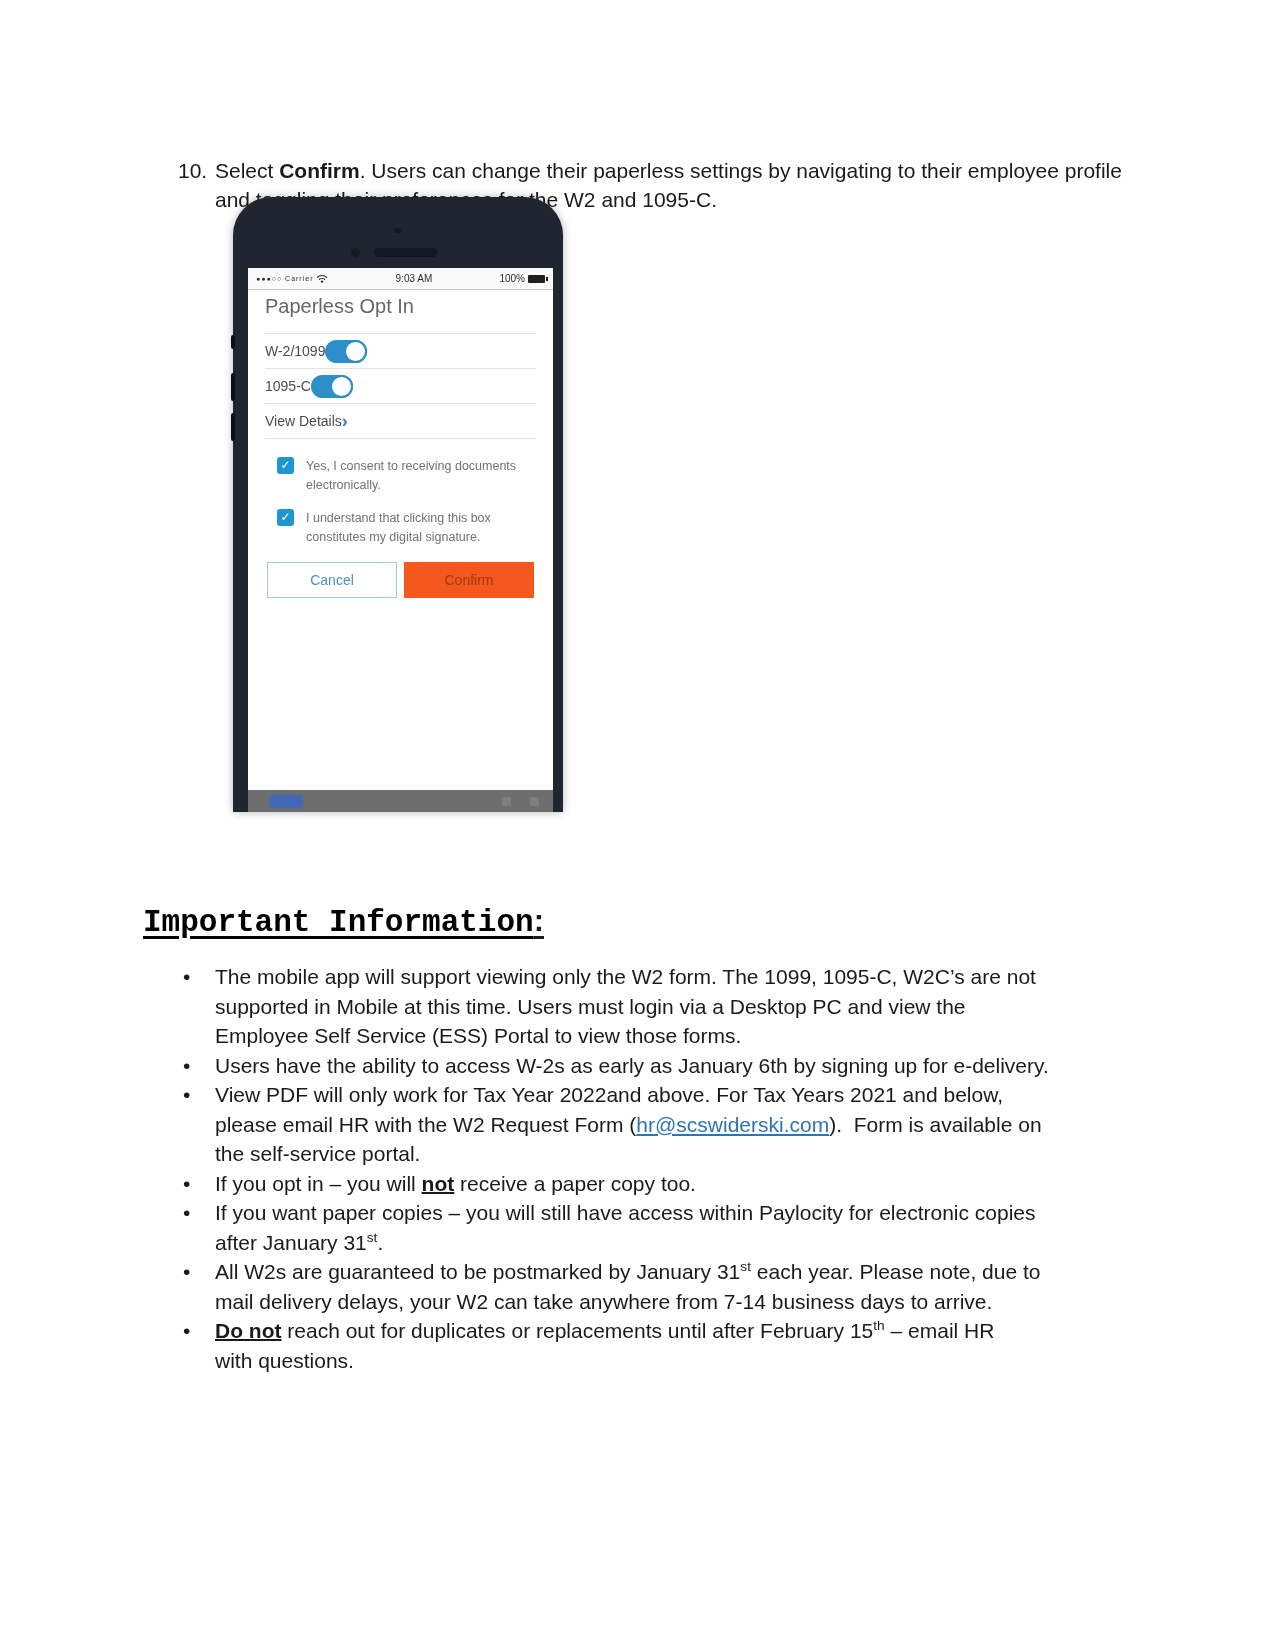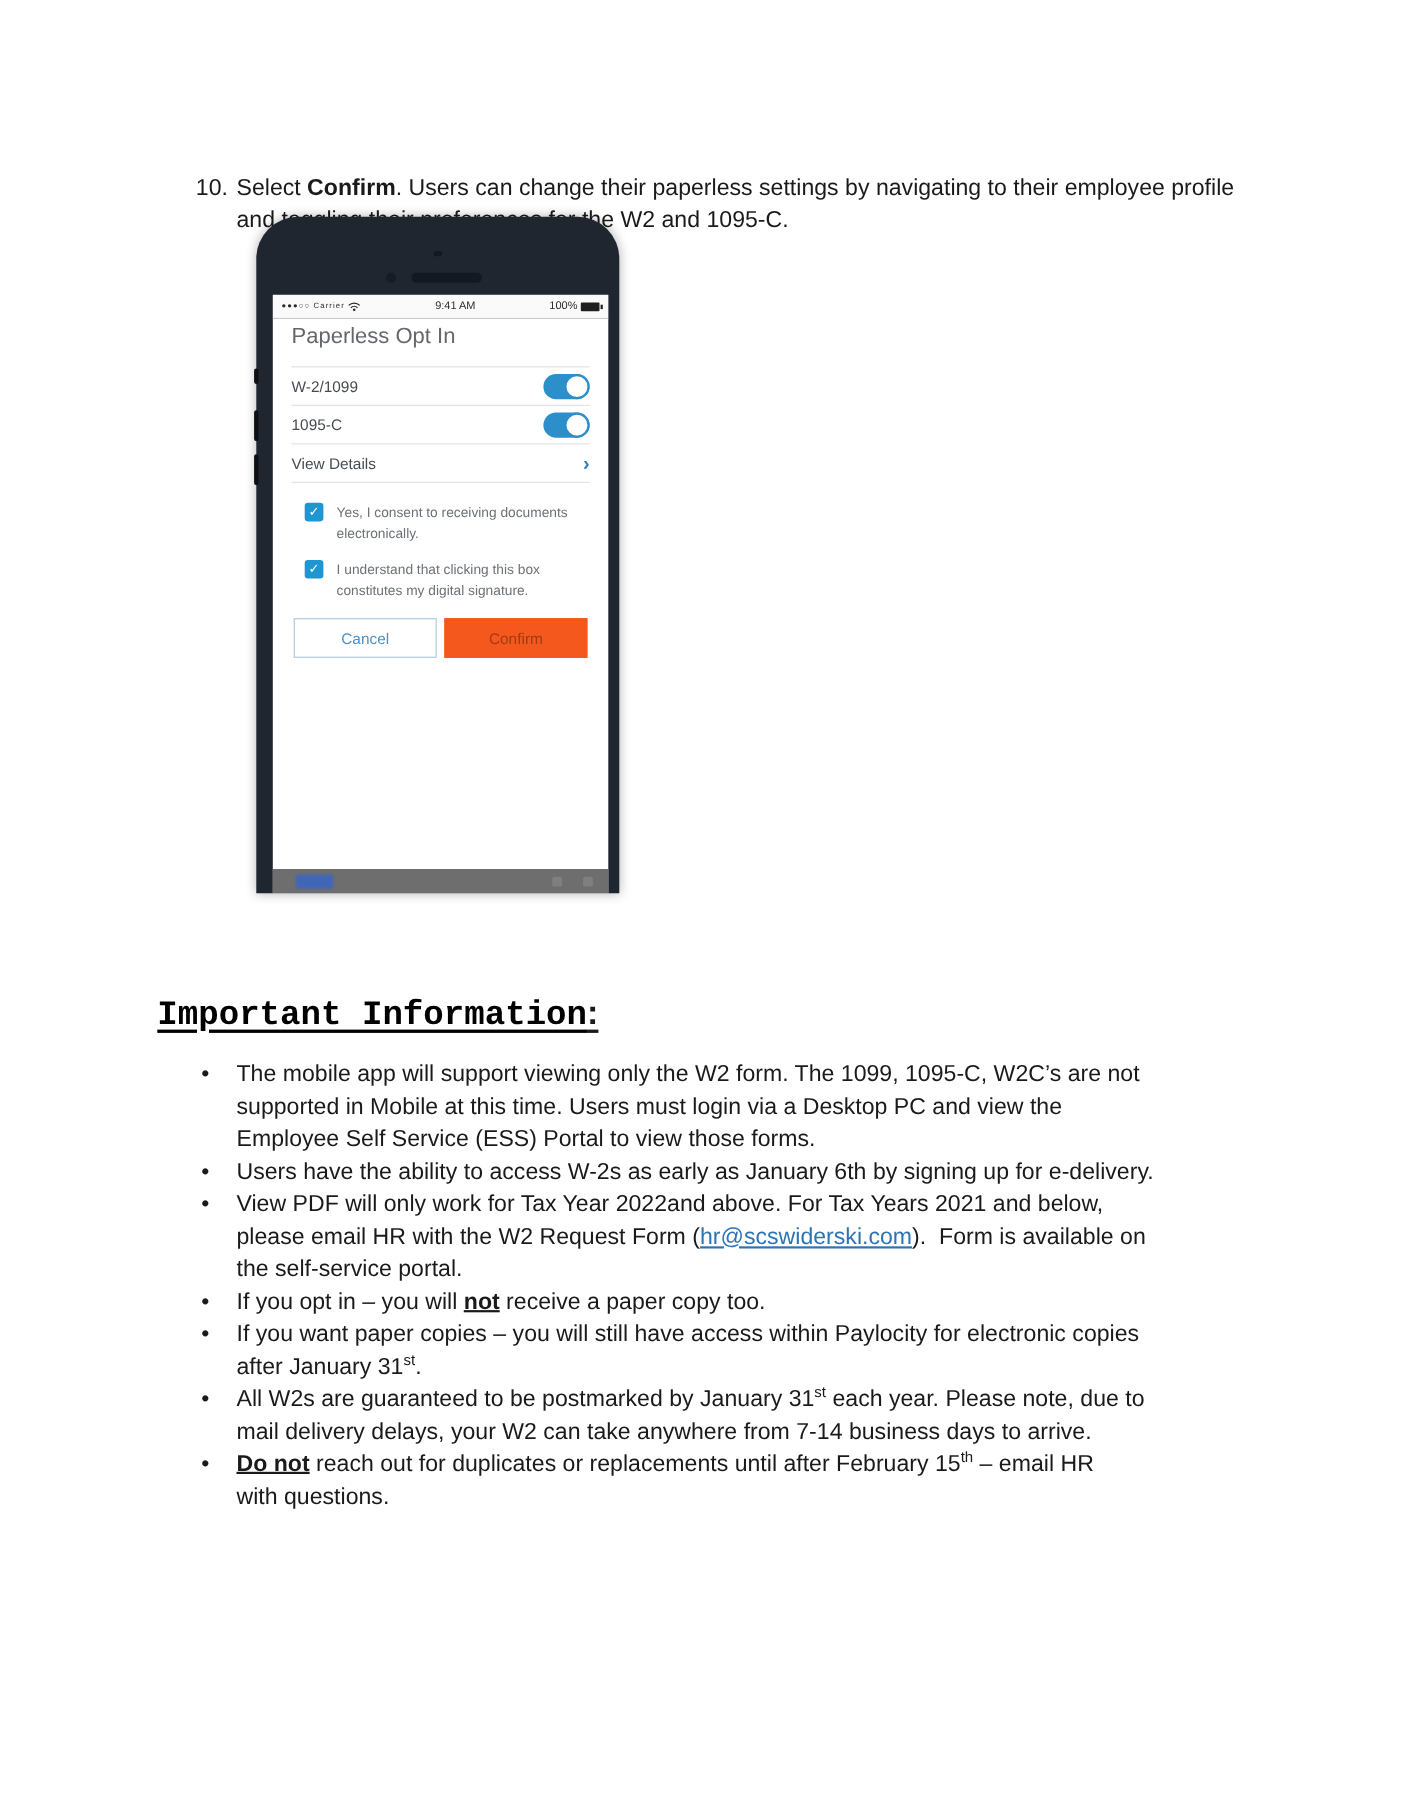--- a/index.html
+++ b/index.html
@@ -33,21 +33,21 @@
   .sb-time { flex:1; text-align:center; }
   .sb-right { display:flex; align-items:center; gap:3px; }
   .battery { width:17px; height:8px; background:#1f1f1f; border-radius:1px; position:relative; }
   .battery:after { content:""; position:absolute; right:-3px; top:2px; width:2px; height:4px; background:#1f1f1f; }
 
   .content { padding:0 17px; }
   .app-title { margin-top:5px; font-size:20px; color:#63676d; }
   .app-desc { margin-top:10px; font-size:14px; line-height:1.5; color:#9aa0a6; white-space:pre-wrap; }
 
   .rows { margin-top:15px; border-bottom:1px solid #e2e2e2; }
-  .row { height:35px; display:flex; align-items:center; justify-content:space-between;
+  .row { height:35px; display:flex; align-items:center; justify-content:flex-start;
     border-top:1px solid #e2e2e2; font-size:14px; color:#474c52; }
   .toggle { width:42px; height:23px; border-radius:12px; background:#2D8FC9; position:relative; }
   .knob { position:absolute; right:0; top:0; width:23px; height:23px; border-radius:50%;
     background:#fff; border:2px solid #2D8FC9; }
   .chevron { color:#2b7fc4; font-size:18px; font-weight:bold; line-height:1; }
 
   .checks { margin-top:18px; padding-left:12px; }
   .check-row { display:flex; gap:12px; margin-bottom:13px; }
   .checkbox { flex:0 0 auto; width:17px; height:17px; border-radius:3px; background:#1E96D2;
     color:#fff; font-size:12px; line-height:17px; text-align:center; }
@@ -101,21 +101,21 @@
 
       <div class="statusbar">
         <div class="sb-left">
           <span class="signal">●●●○○ Carrier</span>
           <svg width="12" height="9" viewBox="0 0 12 9">
             <path d="M1 3.6 A7 7 0 0 1 11 3.6" fill="none" stroke="#2b2b2b" stroke-width="1.2"></path>
             <path d="M3 5.7 A4.3 4.3 0 0 1 9 5.7" fill="none" stroke="#2b2b2b" stroke-width="1.2"></path>
             <circle cx="6" cy="7.6" r="1.2" fill="#2b2b2b"></circle>
           </svg>
         </div>
-        <div class="sb-time">9:41 AM</div>
+        <div class="sb-time">9:03 AM</div>
         <div class="sb-right">
           <span>100%</span>
           <span class="battery"></span>
         </div>
       </div>
 
       <div class="content">
         <div class="app-title">Paperless Opt In</div>
 
         <div class="rows">

